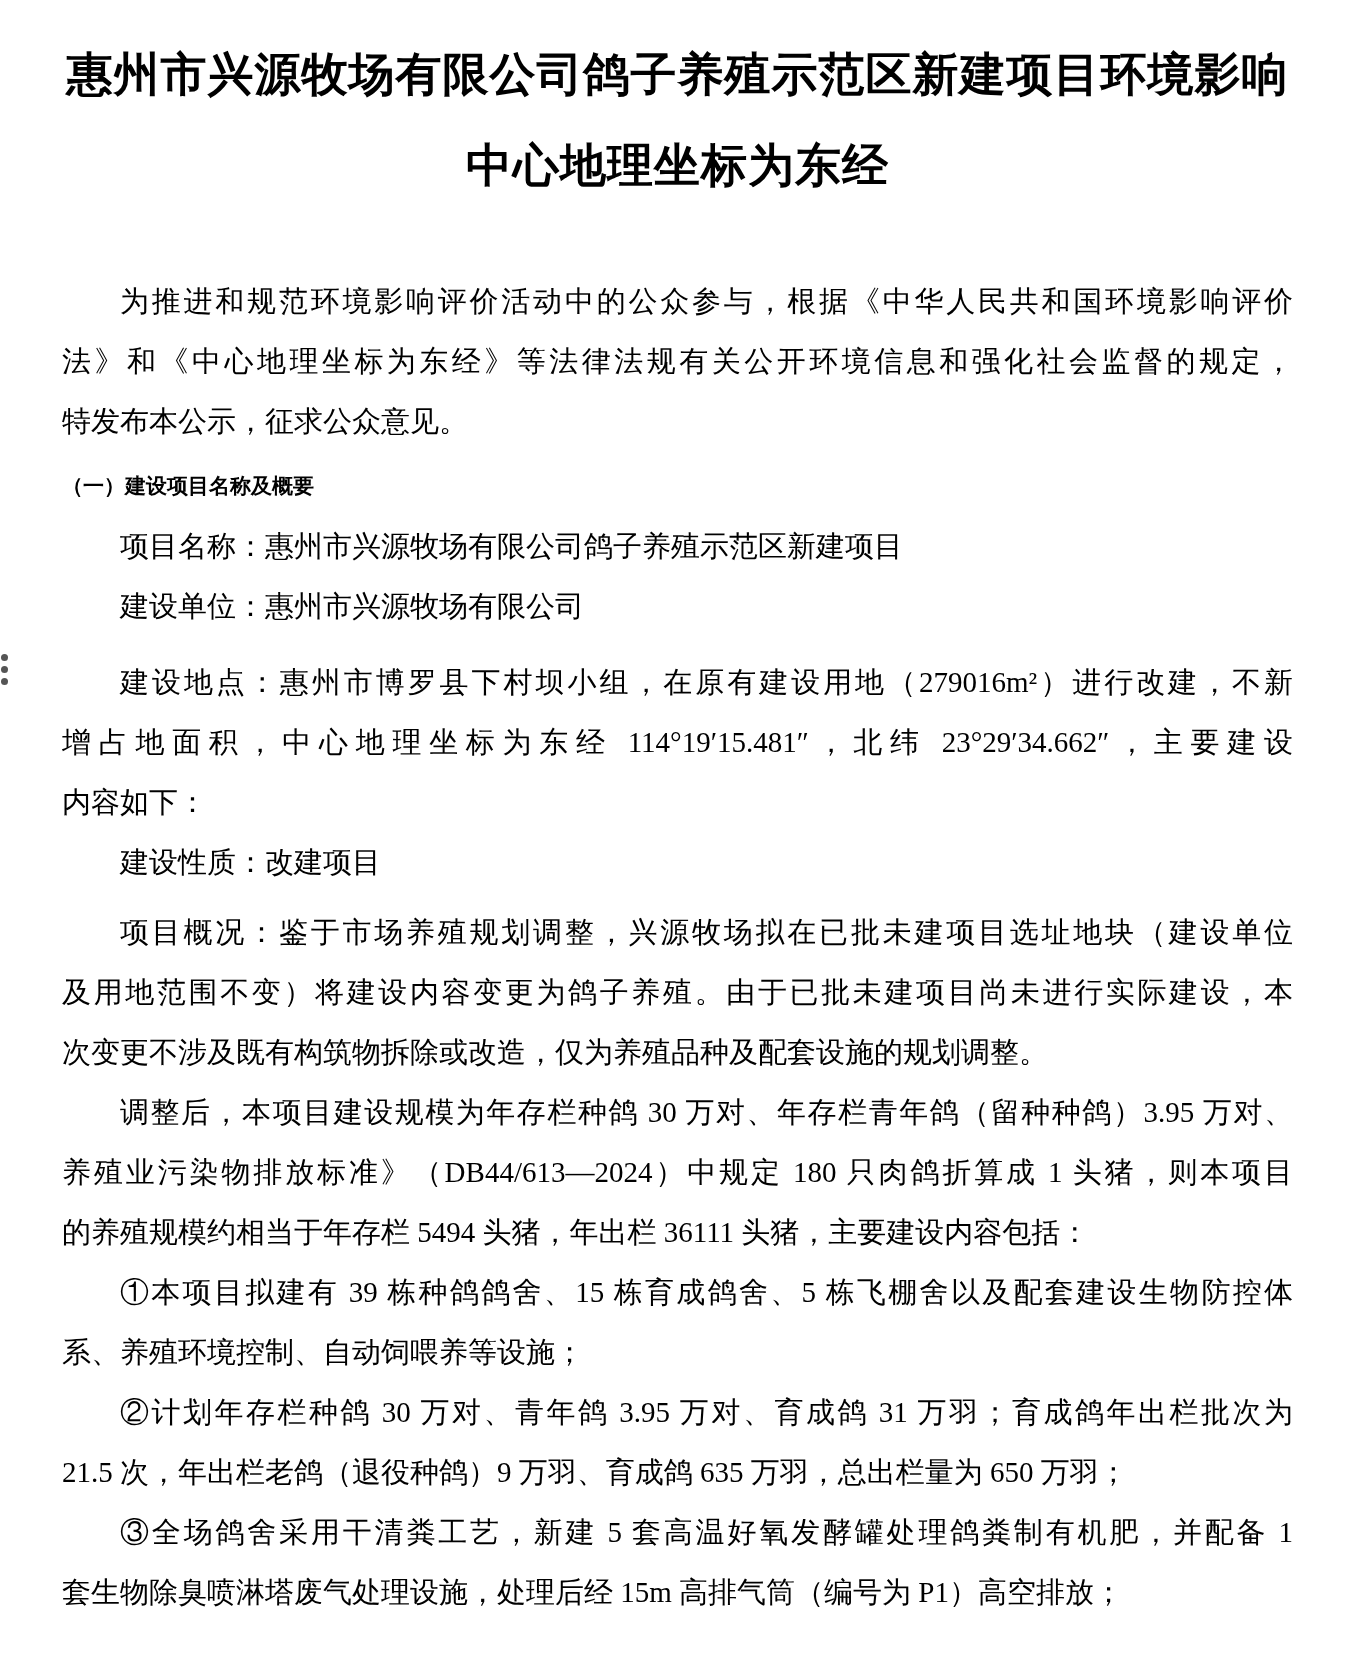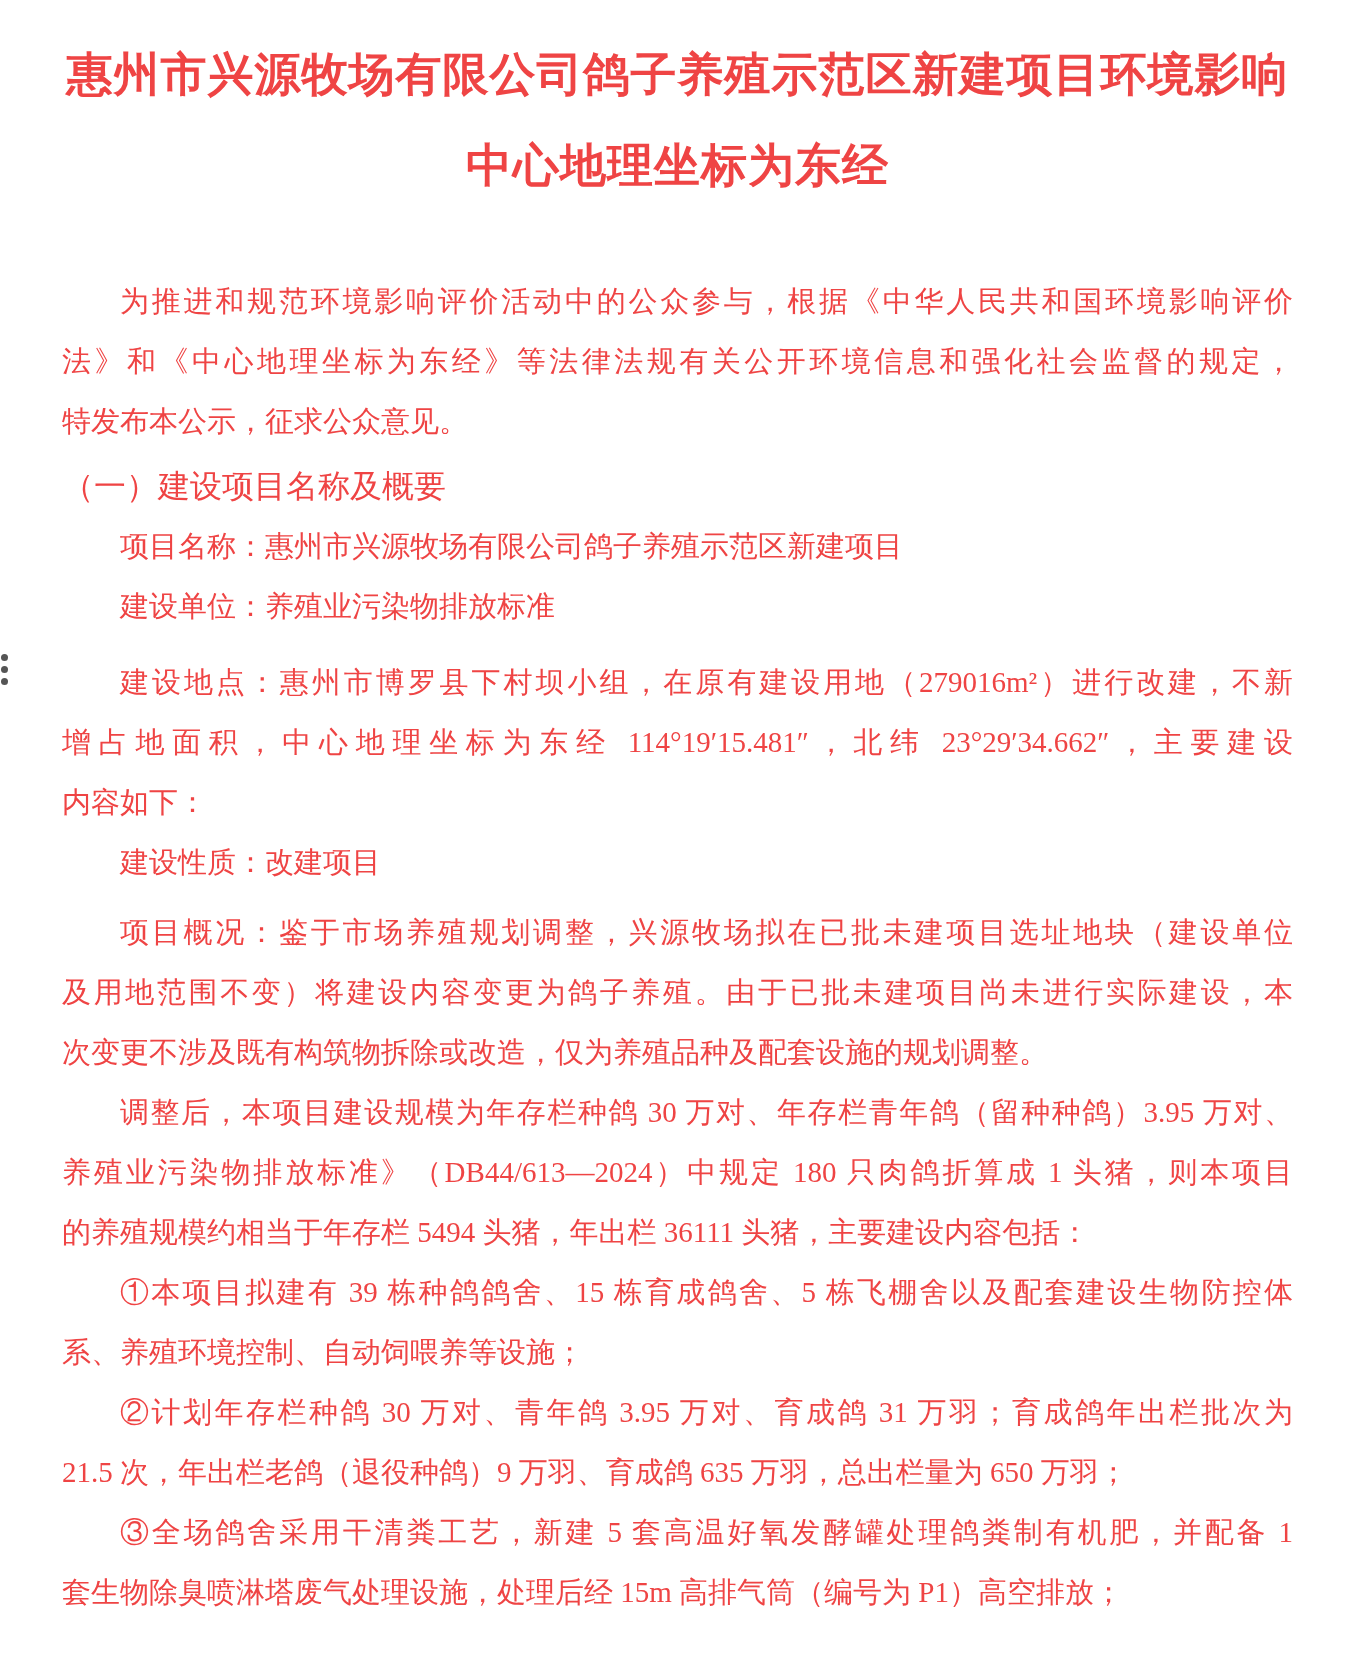--- a/index.html
+++ b/index.html
@@ -5,21 +5,21 @@
   html, body {
     margin: 0;
     padding: 0;
     background: #ffffff;
   }
   .page {
     position: relative;
     width: 1355px;
     height: 1674px;
     background: #ffffff;
-    color: #ef4444;
+    color: #000000;
     overflow: hidden;
     font-family: "Liberation Serif", "DejaVu Serif", serif;
   }
   
   .edge-dots {
     position: absolute;
     left: 1px;
     top: 654px;
     width: 8px;
   }
@@ -50,22 +50,22 @@
   .line {
     text-align: justify;
     white-space: normal;
   }
   .line.just {
     text-align-last: justify;
     -moz-text-align-last: justify;
   }
   .line.ind { text-indent: 58px; }
   .heading {
-    font-weight: normal;
-    font-size: 32px;
+    font-weight: bold;
+    font-size: 21px;
   }
 </style>
 </head>
 <body>
 
 <div class="page">
 
   <div class="edge-dots">
     <i style="background: rgb(85, 85, 85);"></i>
     <i style="background: rgb(85, 85, 85);"></i>
@@ -81,21 +81,21 @@
       <div class="para">
         <div class="line just ind">为推进和规范环境影响评价活动中的公众参与，根据《中华人民共和国环境影响评价</div>
         <div class="line just">法》和《中心地理坐标为东经》等法律法规有关公开环境信息和强化社会监督的规定，</div>
         <div class="line">特发布本公示，征求公众意见。</div>
       </div>
       <div class="heading" style="margin-top: 5px;">（一）建设项目名称及概要</div>
       <div class="para">
         <div class="line ind">项目名称：惠州市兴源牧场有限公司鸽子养殖示范区新建项目</div>
       </div>
       <div class="para">
-        <div class="line ind">建设单位：养殖业污染物排放标准</div>
+        <div class="line ind">建设单位：惠州市兴源牧场有限公司</div>
       </div>
       <div class="para" style="margin-top: 16px;">
         <div class="line just ind">建设地点：惠州市博罗县下村坝小组，在原有建设用地（279016m²）进行改建，不新</div>
         <div class="line just">增占地面积，中心地理坐标为东经 114°19′15.481″，北纬 23°29′34.662″，主要建设</div>
         <div class="line">内容如下：</div>
       </div>
       <div class="para">
         <div class="line ind">建设性质：改建项目</div>
       </div>
       <div class="para" style="margin-top: 10px;">

